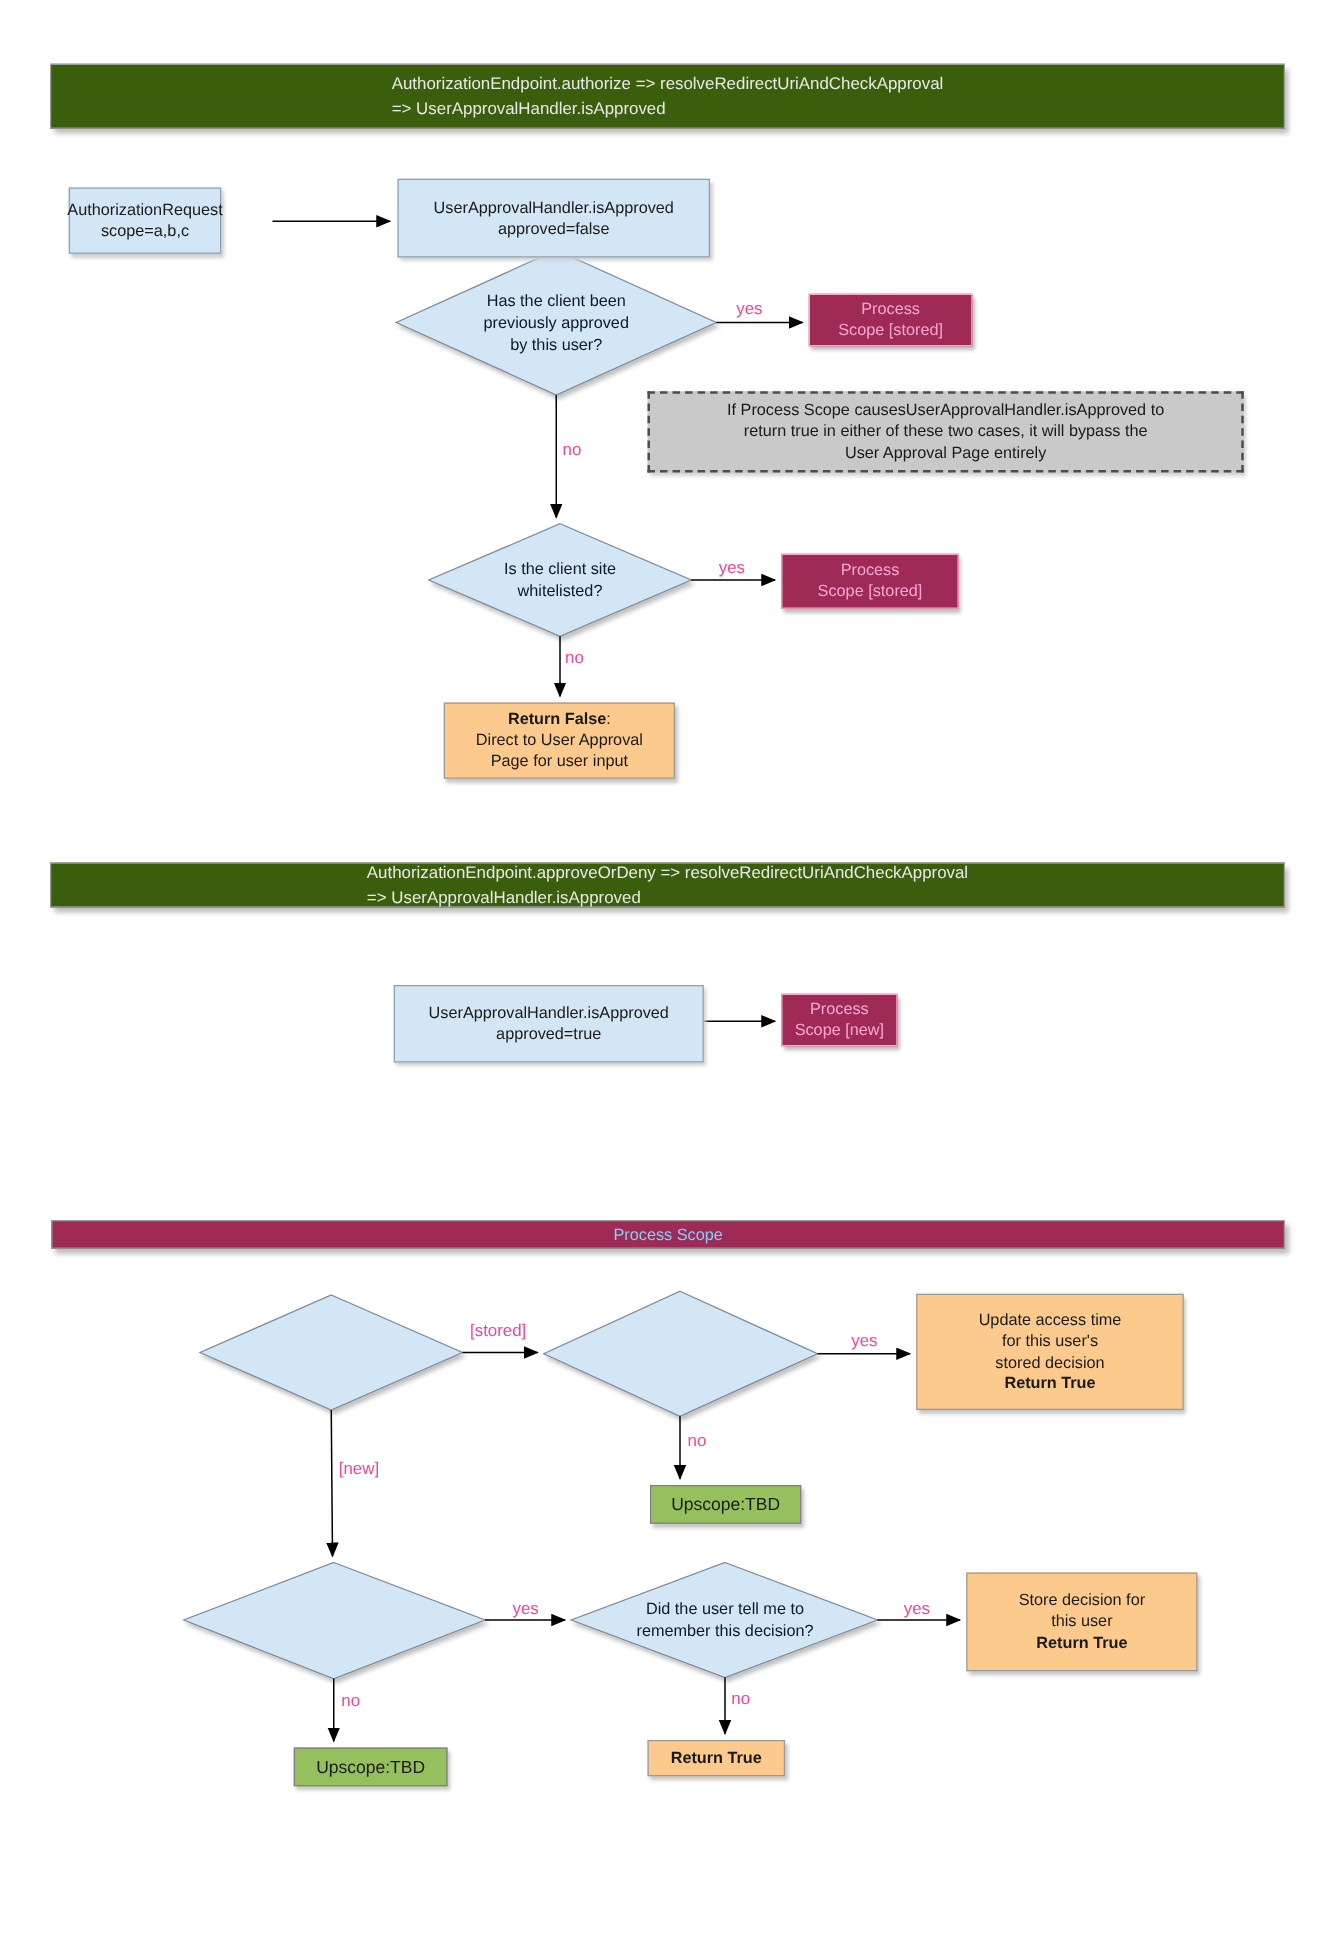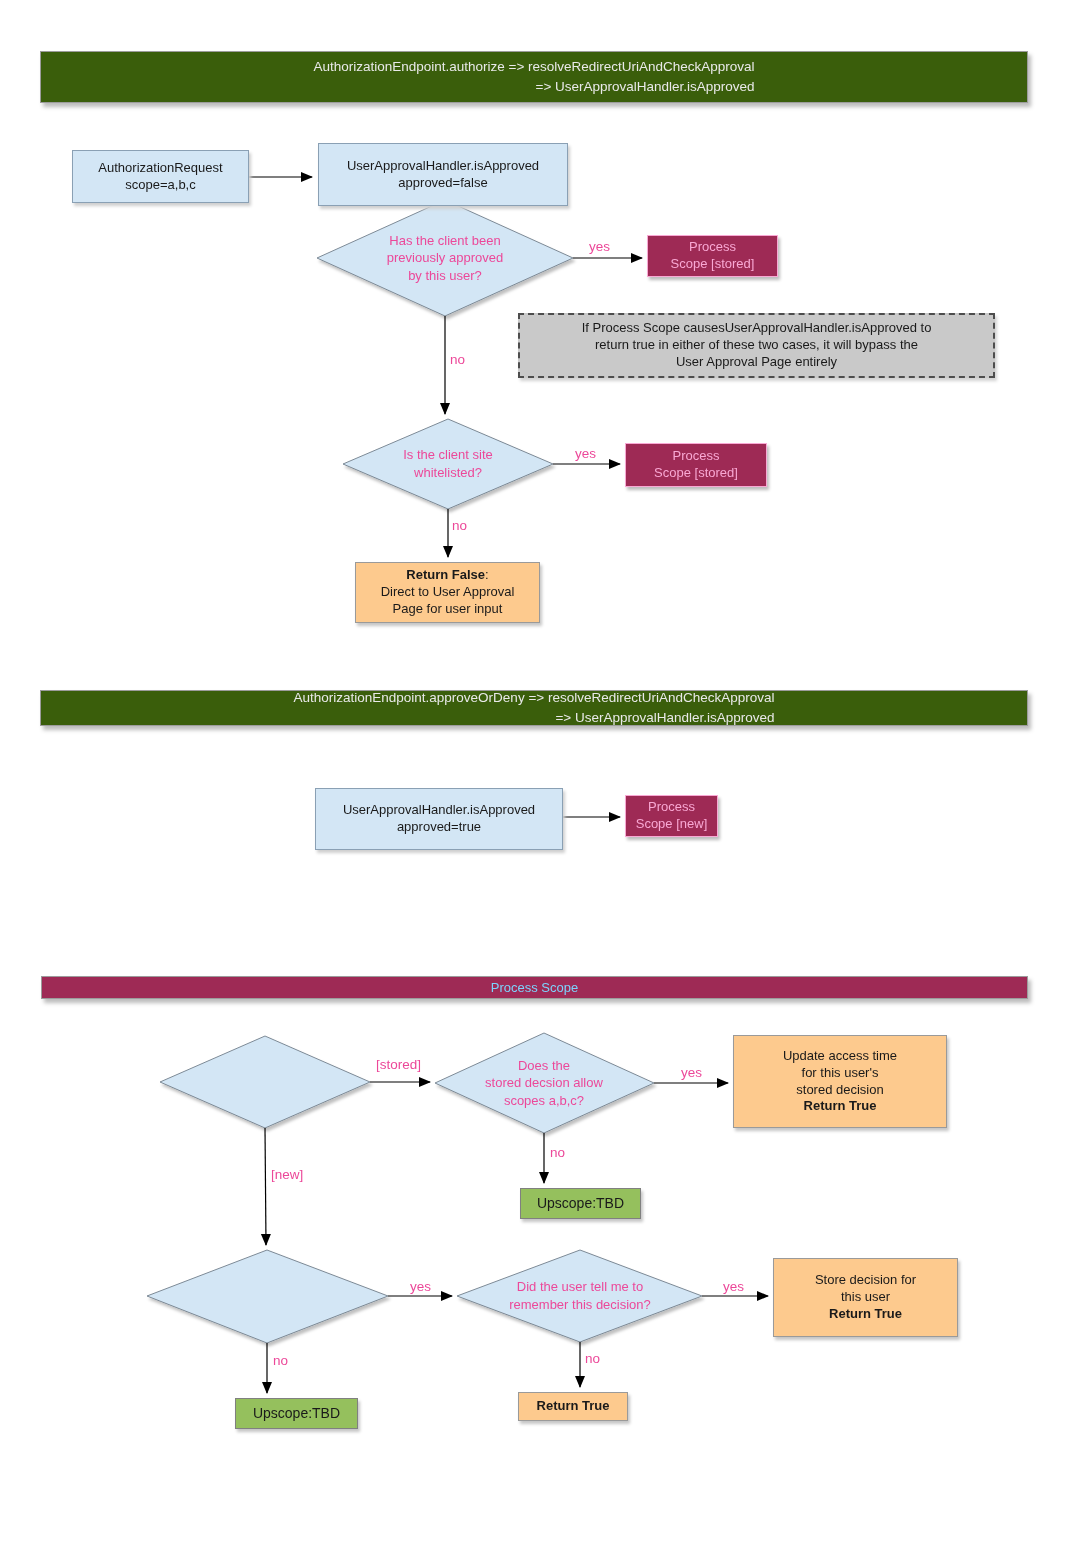--- a/index.html
+++ b/index.html
@@ -3,38 +3,38 @@
 <meta charset="utf-8">
 <style>
   html,body{margin:0;padding:0;background:#ffffff;}
   .canvas{
     position:relative;width:1067px;height:1552px;background:#ffffff;overflow:hidden;
     font-family:"Liberation Sans","DejaVu Sans",sans-serif;color:#1a1a1a;
   }
   .wires{position:absolute;left:0;top:0;width:1067px;height:1552px;}
   .banner{
     position:absolute;display:flex;align-items:center;justify-content:center;
-    text-align:right;white-space:pre-line;box-sizing:border-box;line-height:1.5;
+    text-align:left;white-space:pre-line;box-sizing:border-box;line-height:1.5;
   }
   .green-banner{background:var(--banner-green);color:#e9e9e9;border:1px solid #9c9c9c;
     box-shadow:3px 4px 4px #bdbdbd;font-size:13.5px;}
   .maroon-banner{background:var(--maroon);color:#7dd3fc;border:1px solid #9c9c9c;
     box-shadow:3px 4px 4px #bdbdbd;font-size:13px;line-height:1.2;}
   .node{
     position:absolute;display:flex;flex-direction:column;align-items:center;justify-content:center;
     text-align:center;white-space:pre-line;box-sizing:border-box;font-size:13px;line-height:1.3;
   }
   .blue{background:var(--node-blue);border:1px solid #8aa0b4;box-shadow:2px 3px 3px #cfcfcf;}
   .maroon{background:var(--maroon);border:1px solid #f9a8d4;color:#f9a8d4;box-shadow:2px 3px 3px #bcbcbc;}
   .orange{background:var(--node-orange);border:1px solid #9a9a9a;box-shadow:2px 3px 3px #c6c6c6;}
   .green-box{background:var(--node-green);border:1px solid #808080;box-shadow:2px 3px 3px #c6c6c6;font-size:14px;margin-left:28px;}
   .note{background:var(--note-gray);border:2px dashed #4d4d4d;box-shadow:2px 3px 3px #d2d2d2;}
   .diamond-text{
     position:absolute;display:flex;align-items:center;justify-content:center;
-    text-align:center;white-space:pre-line;font-size:13px;line-height:1.35;color:#ec4899;
+    text-align:center;white-space:pre-line;font-size:13px;line-height:1.35;color:#0f172a;
   }
   .edge-label{position:absolute;font-size:13.5px;color:#ec4899;line-height:1;}
   b{font-weight:bold;}
 </style>
 </head>
 <body>
 
 <div class="canvas">
 
   <svg class="wires" viewBox="0 0 1067 1552" xmlns="http://www.w3.org/2000/svg">
@@ -69,21 +69,21 @@
     <line x1="702" y1="1296" x2="768" y2="1296" stroke="#000" stroke-width="1.2" marker-end="url(#ah)"></line>
     <line x1="580" y1="1342" x2="580" y2="1387" stroke="#000" stroke-width="1.2" marker-end="url(#ah)"></line>
   </svg>
 
   <div class="banner green-banner" style="left:40px;top:51px;width:988px;height:52px">AuthorizationEndpoint.authorize =&gt; resolveRedirectUriAndCheckApproval
 =&gt; UserApprovalHandler.isApproved</div>
   <div class="banner green-banner" style="left:40px;top:690px;width:988px;height:36px">AuthorizationEndpoint.approveOrDeny =&gt; resolveRedirectUriAndCheckApproval
 =&gt; UserApprovalHandler.isApproved</div>
   <div class="banner maroon-banner" style="left:41px;top:976px;width:987px;height:23px">Process Scope</div>
 
-  <div class="node blue" style="left:72px;top:150px;width:177px;height:53px">AuthorizationRequest
+  <div class="node blue" style="left:55px;top:150px;width:122px;height:53px">AuthorizationRequest
 scope=a,b,c</div>
   <div class="node blue" style="left:318px;top:143px;width:250px;height:63px">UserApprovalHandler.isApproved
 approved=false</div>
   <div class="diamond-text" style="left:340px;top:213px;width:210px;height:90px">Has the client been
 previously approved
 by this user?</div>
   <div class="node maroon" style="left:647px;top:235px;width:131px;height:42px">Process
 Scope [stored]</div>
   <div class="node note" style="left:518px;top:313px;width:477px;height:65px">If Process Scope causesUserApprovalHandler.isApproved to
 return true in either of these two cases, it will bypass the
@@ -96,23 +96,20 @@
     <div><b>Return False</b><span>:</span></div>
     <div>Direct to User Approval
 Page for user input</div>
   </div>
 
   <div class="node blue" style="left:315px;top:788px;width:248px;height:62px">UserApprovalHandler.isApproved
 approved=true</div>
   <div class="node maroon" style="left:625px;top:795px;width:93px;height:42px">Process
 Scope [new]</div>
 
-  <div class="diamond-text" style="left:444px;top:1050px;width:200px;height:66px">Does the
-stored decsion allow
-scopes a,b,c?</div>
   <div class="node orange" style="left:733px;top:1035px;width:214px;height:93px">
     <div>Update access time
 for this user's
 stored decision</div>
     <b>Return True</b>
   </div>
   <div class="node green-box" style="left:492px;top:1188px;width:121px;height:31px">Upscope:TBD</div>
   <div class="diamond-text" style="left:464px;top:1272px;width:232px;height:48px">Did the user tell me to
 remember this decision?</div>
   <div class="node orange" style="left:773px;top:1258px;width:185px;height:79px">

